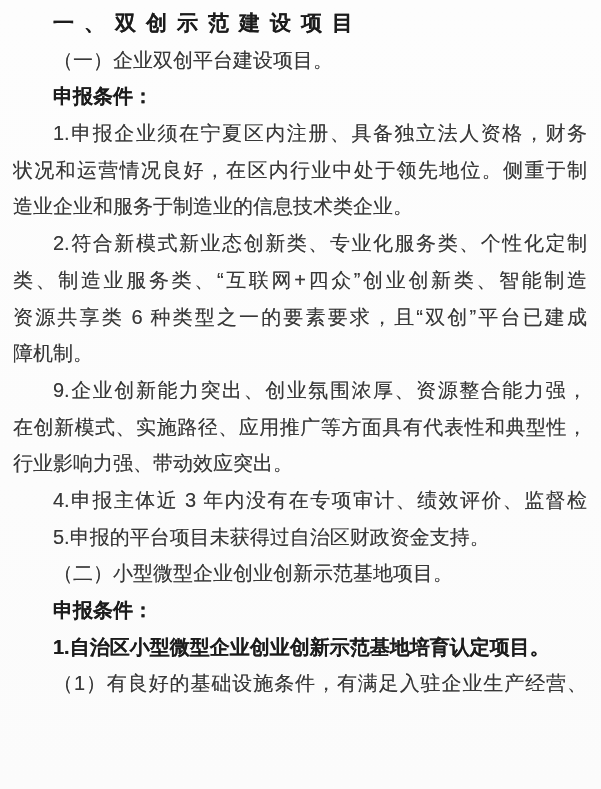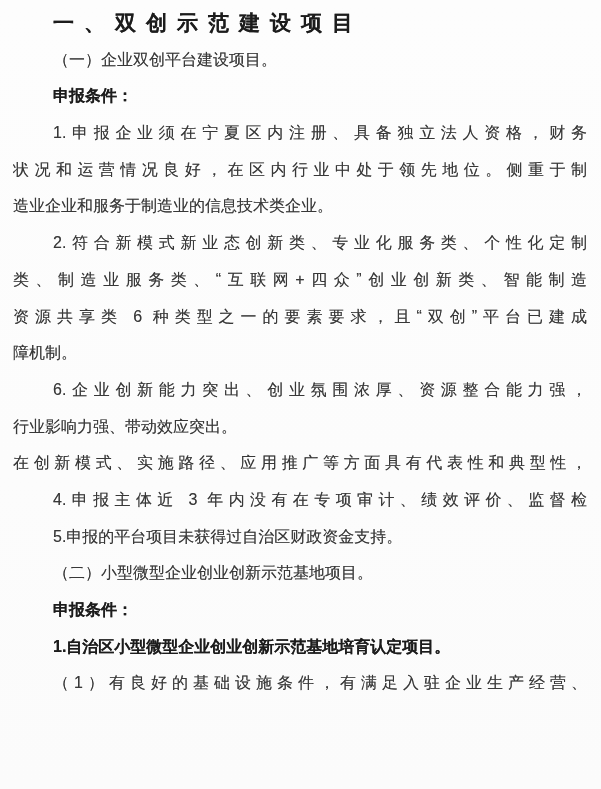--- a/index.html
+++ b/index.html
@@ -18,21 +18,21 @@
     font-family: Liberation Sans, sans-serif;
     box-sizing: border-box;
     padding: 5px 14px 0 13px;
   }
   .doc-body {
     width: 574px;
   }
   .line {
     height: 36.7px;
     line-height: 36.7px;
-    font-size: 16px;
+    font-size: 20px;
     color: #383838;
     white-space: nowrap;
     overflow: hidden;
     text-shadow: 0 0 0.6px rgba(60,60,60,0.55);
   }
   .line.fill {
     white-space: normal;
     text-align: justify;
     text-align-last: justify;
   }
@@ -57,23 +57,23 @@
       <div class="line bold indent wide">一、双创示范建设项目</div>
       <div class="line indent">（一）企业双创平台建设项目。</div>
       <div class="line bold indent">申报条件：</div>
       <div class="line indent fill">1.申报企业须在宁夏区内注册、具备独立法人资格，财务</div>
       <div class="line fill">状况和运营情况良好，在区内行业中处于领先地位。侧重于制</div>
       <div class="line">造业企业和服务于制造业的信息技术类企业。</div>
       <div class="line indent fill">2.符合新模式新业态创新类、专业化服务类、个性化定制</div>
       <div class="line fill">类、制造业服务类、“互联网+四众”创业创新类、智能制造</div>
       <div class="line fill">资源共享类 6 种类型之一的要素要求，且“双创”平台已建成</div>
       <div class="line">障机制。</div>
-      <div class="line indent fill">6.企业创新能力突出、创业氛围浓厚、资源整合能力强，</div>
+      <div class="line indent fill">9.企业创新能力突出、创业氛围浓厚、资源整合能力强，</div>
+      <div class="line fill">在创新模式、实施路径、应用推广等方面具有代表性和典型性，</div>
       <div class="line">行业影响力强、带动效应突出。</div>
-      <div class="line fill">在创新模式、实施路径、应用推广等方面具有代表性和典型性，</div>
       <div class="line indent fill">4.申报主体近 3 年内没有在专项审计、绩效评价、监督检</div>
       <div class="line indent">5.申报的平台项目未获得过自治区财政资金支持。</div>
       <div class="line indent">（二）小型微型企业创业创新示范基地项目。</div>
       <div class="line bold indent">申报条件：</div>
       <div class="line bold indent">1.自治区小型微型企业创业创新示范基地培育认定项目。</div>
       <div class="line indent fill">（1）有良好的基础设施条件，有满足入驻企业生产经营、</div>
     </div>
 </div>
 
 </body></html>

